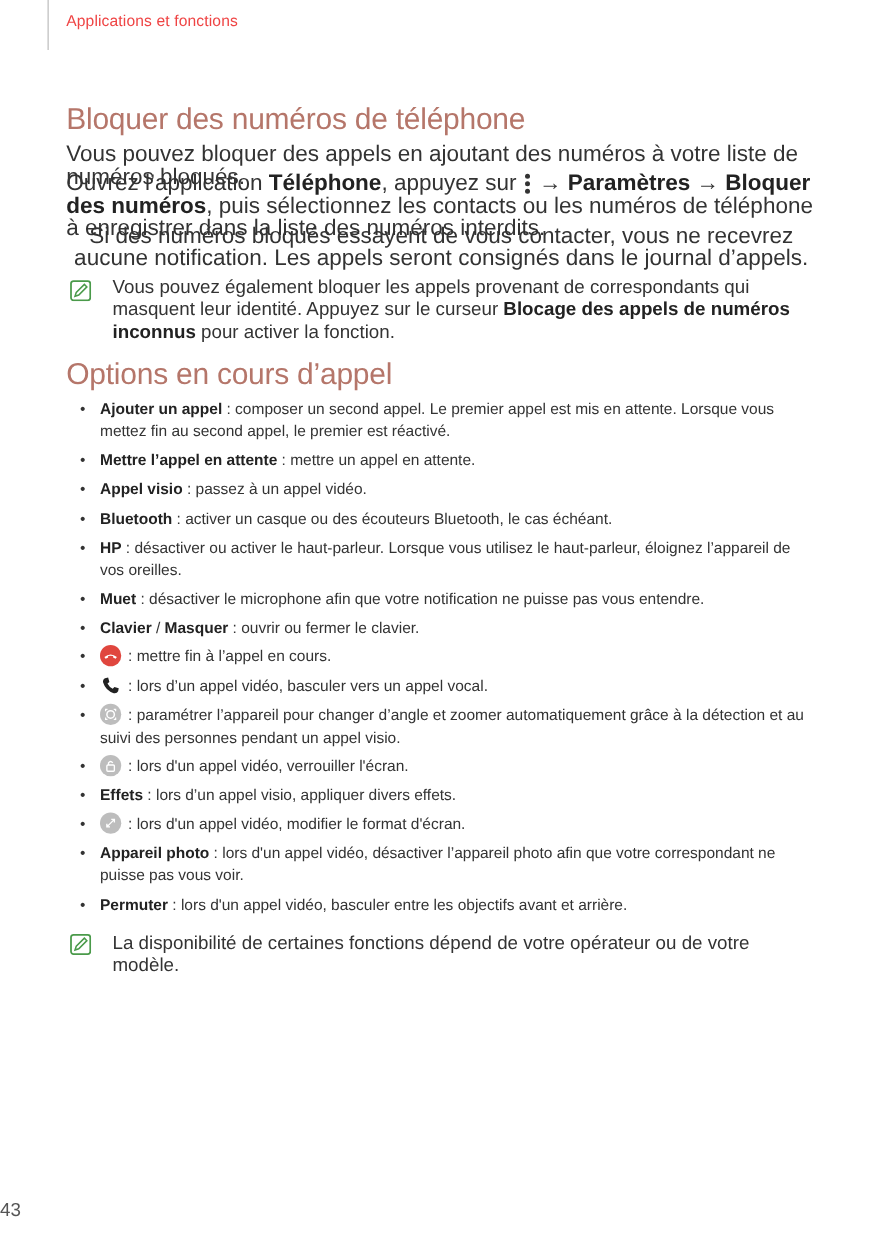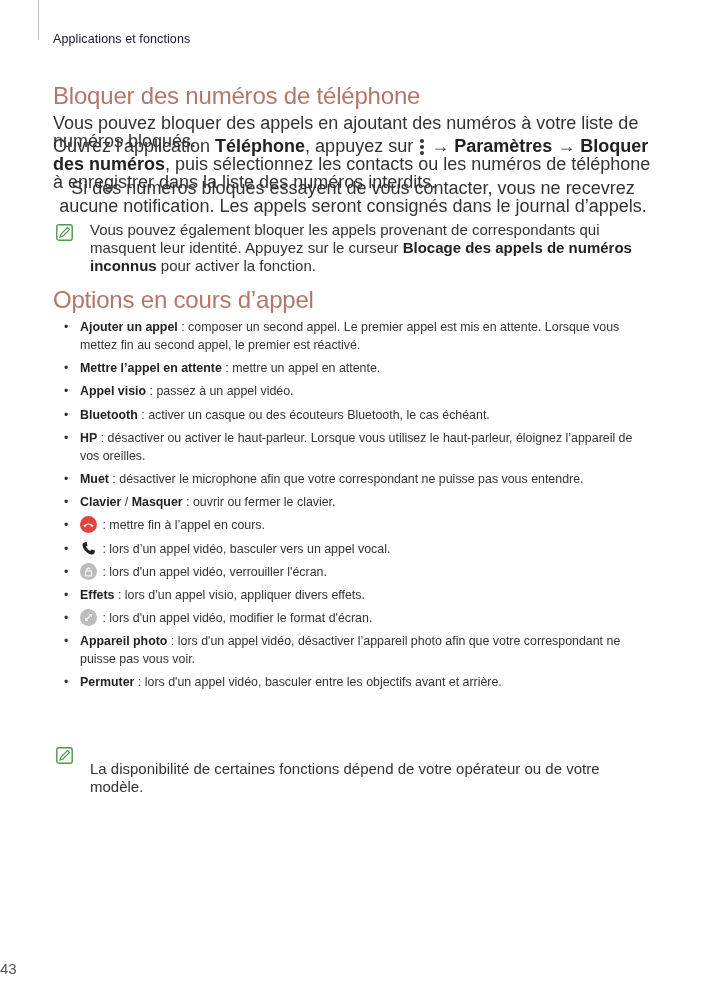--- a/index.html
+++ b/index.html
@@ -5,21 +5,21 @@
     html, body { margin: 0; padding: 0; background: #ffffff; }
     body {
       width: 703px; height: 994px; position: relative; overflow: hidden;
       font-family: "Liberation Sans", "DejaVu Sans", sans-serif;
       color: #333333;
     }
     .page-rule {
       position: absolute; left: 38px; top: 0; width: 1px; height: 40px; background: #bfbfbf;
     }
     .running-head {
-      position: absolute; left: 53px; top: 32px; font-size: 12.5px; color: #0f172a; letter-spacing: 0.1px;
+      position: absolute; left: 53px; top: 10px; font-size: 12.5px; color: #ef4444; letter-spacing: 0.1px;
     }
     h2 {
       position: absolute; left: 53px; margin: 0; font-weight: normal;
       font-size: 24px; color: #b5766a; letter-spacing: -0.2px;
     }
     #h-block { top: 82px; }
     #h-options { top: 286px; text-align: center; }
     .para {
       position: absolute; left: 53px; width: 600px; margin: 0;
       font-size: 18px; line-height: 18px; color: #333;
@@ -81,39 +81,43 @@
 </p>
 
 <h2 id="h-options">Options en cours d’appel</h2>
 
 <ul class="opts">
   <li><b>Ajouter un appel</b><span> : composer un second appel. Le premier appel est mis en attente. Lorsque vous mettez fin au second appel, le premier est réactivé.</span></li>
   <li><b>Mettre l’appel en attente</b><span> : mettre un appel en attente.</span></li>
   <li><b>Appel visio</b><span> : passez à un appel vidéo.</span></li>
   <li><b>Bluetooth</b><span> : activer un casque ou des écouteurs Bluetooth, le cas échéant.</span></li>
   <li><b>HP</b><span> : désactiver ou activer le haut-parleur. Lorsque vous utilisez le haut-parleur, éloignez l’appareil de vos oreilles.</span></li>
-  <li><b>Muet</b><span> : désactiver le microphone afin que votre correspondant ne puisse pas vous entendre.</span></li>
+  <li><b>Muet</b><span> : désactiver le microphone afin que votre notification ne puisse pas vous entendre.</span></li>
   <li><b>Clavier</b><span> / </span><b>Masquer</b><span> : ouvrir ou fermer le clavier.</span></li>
   <li><span class="ic ic-end"><svg width="17" height="17" viewBox="0 0 17 17">
           <path d="M3.5 9.5 Q8.5 5.5 13.5 9.5 L12.5 11 L10.5 10 L10.5 8.8 Q8.5 8.2 6.5 8.8 L6.5 10 L4.5 11 Z" fill="#fff"></path>
         </svg></span><span> : mettre fin à l’appel en cours.</span></li>
   <li><span class="ic" style="border-radius:0;"><svg width="17" height="17" viewBox="0 0 17 17">
           <path d="M4 2.5 L6.5 2 L7.5 5.5 L6 6.8 Q7.5 9.8 10.2 11 L11.5 9.5 L15 10.5 L14.5 13 Q13.5 15 11 14.5 Q4.5 12.5 2.5 6 Q2 3.5 4 2.5 Z" fill="#222"></path>
         </svg></span><span> : lors d’un appel vidéo, basculer vers un appel vocal.</span></li>
+  <li><span class="ic ic-grey"><svg width="17" height="17" viewBox="0 0 17 17">
+          <circle cx="8.5" cy="8.5" r="3" fill="none" stroke="#fff" stroke-width="1.2"></circle>
+          <path d="M4.5 6 V4.5 H6 M11 4.5 H12.5 V6 M12.5 11 V12.5 H11 M6 12.5 H4.5 V11" fill="none" stroke="#fff" stroke-width="1"></path>
+        </svg></span><span> : paramétrer l’appareil pour changer d’angle et zoomer automatiquement grâce à la détection et au suivi des personnes pendant un appel visio.</span></li>
   <li><span class="ic ic-grey"><svg width="17" height="17" viewBox="0 0 17 17">
           <rect x="5.5" y="8" width="6" height="5" rx="0.8" fill="none" stroke="#fff" stroke-width="1.1"></rect>
           <path d="M6.8 8 V6.3 Q8.5 4 10.2 6.3" fill="none" stroke="#fff" stroke-width="1.1"></path>
         </svg></span><span> : lors d'un appel vidéo, verrouiller l'écran.</span></li>
   <li><b>Effets</b><span> : lors d’un appel visio, appliquer divers effets.</span></li>
   <li><span class="ic ic-grey"><svg width="17" height="17" viewBox="0 0 17 17">
           <path d="M5.5 11.5 L11.5 5.5 M9 5.5 H11.5 V8 M5.5 9 V11.5 H8" fill="none" stroke="#fff" stroke-width="1.1"></path>
         </svg></span><span> : lors d'un appel vidéo, modifier le format d'écran.</span></li>
   <li><b>Appareil photo</b><span> : lors d'un appel vidéo, désactiver l’appareil photo afin que votre correspondant ne puisse pas vous voir.</span></li>
   <li><b>Permuter</b><span> : lors d'un appel vidéo, basculer entre les objectifs avant et arrière.</span></li>
 </ul>
 
 <svg class="note-icon" style="left:56px; top:747px;" viewBox="0 0 17 17">
   <rect x="0.8" y="0.8" width="15.4" height="15.4" rx="2" fill="none" stroke="#4a9a4a" stroke-width="1.4"></rect>
   <path d="M4 13 L5 10 L11.5 3.5 L13.5 5.5 L7 12 Z" fill="none" stroke="#4a9a4a" stroke-width="1.2"></path>
 </svg>
-<p class="note-text" style="top:746px;margin-top:14px;">La disponibilité de certaines fonctions dépend de votre opérateur ou de votre modèle.</p>
+<p class="note-text" style="top:746px;">La disponibilité de certaines fonctions dépend de votre opérateur ou de votre modèle.</p>
 
 <div class="page-num">43</div>
 
 </body></html>

